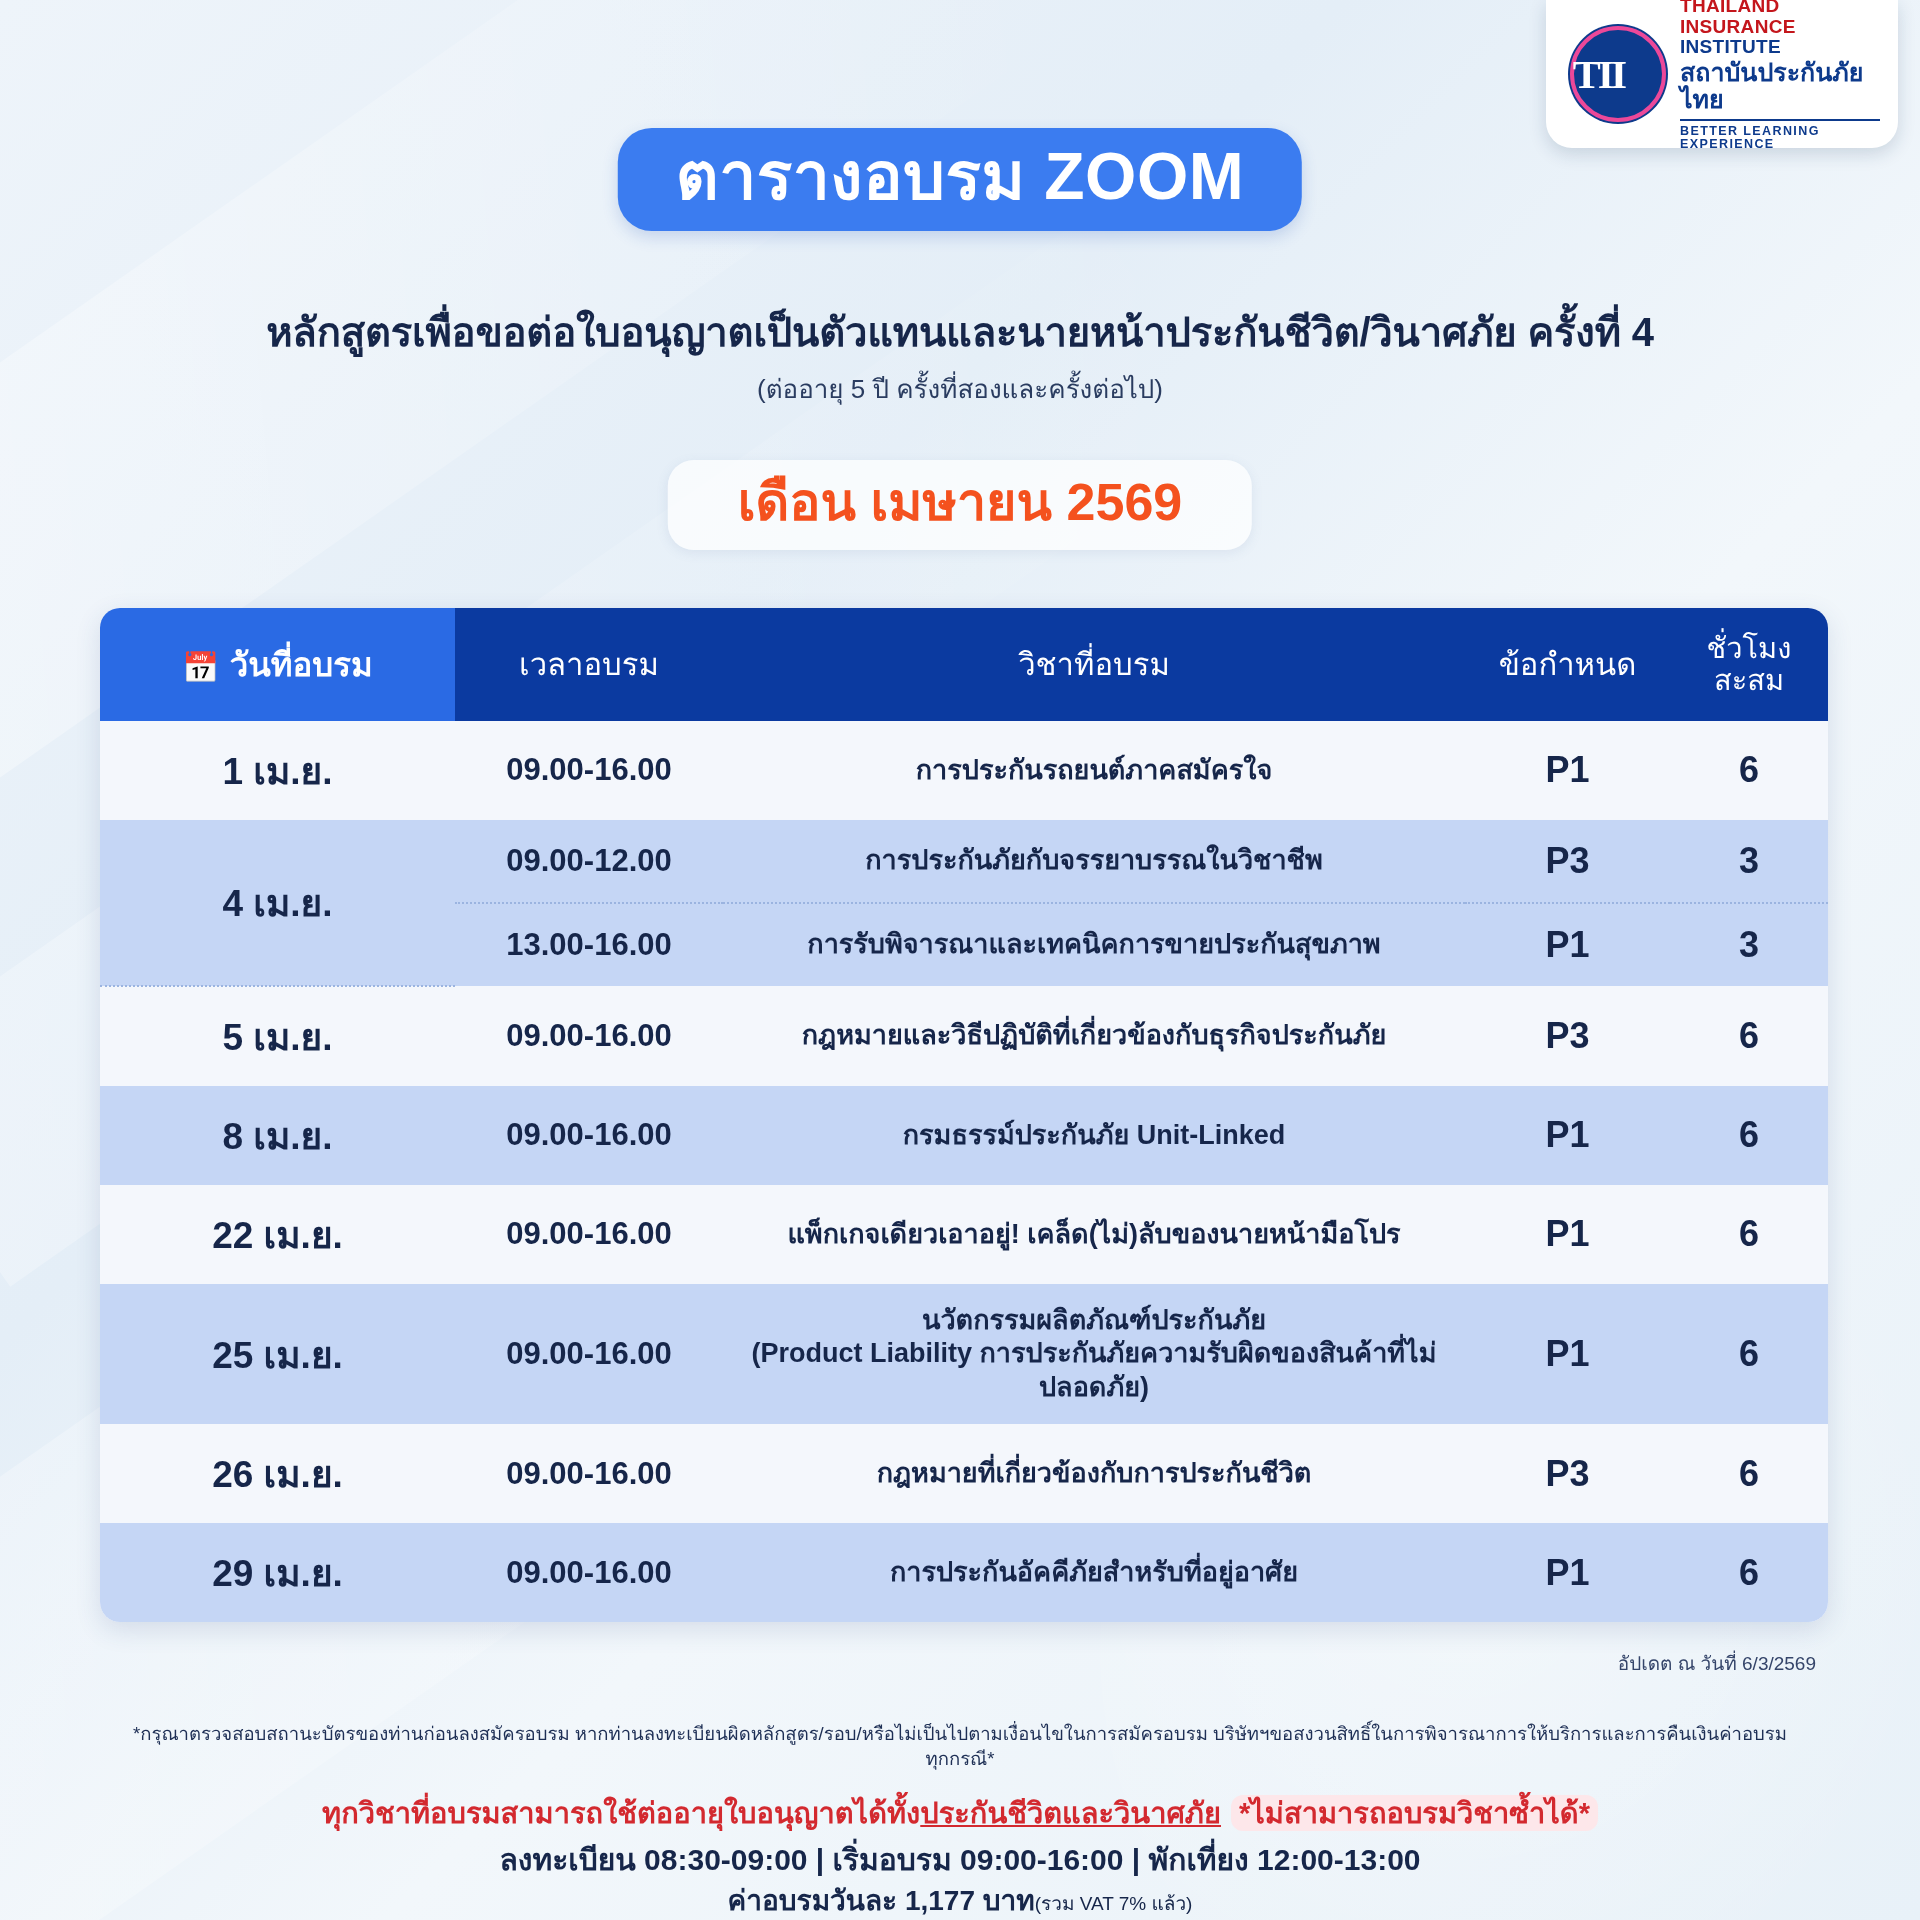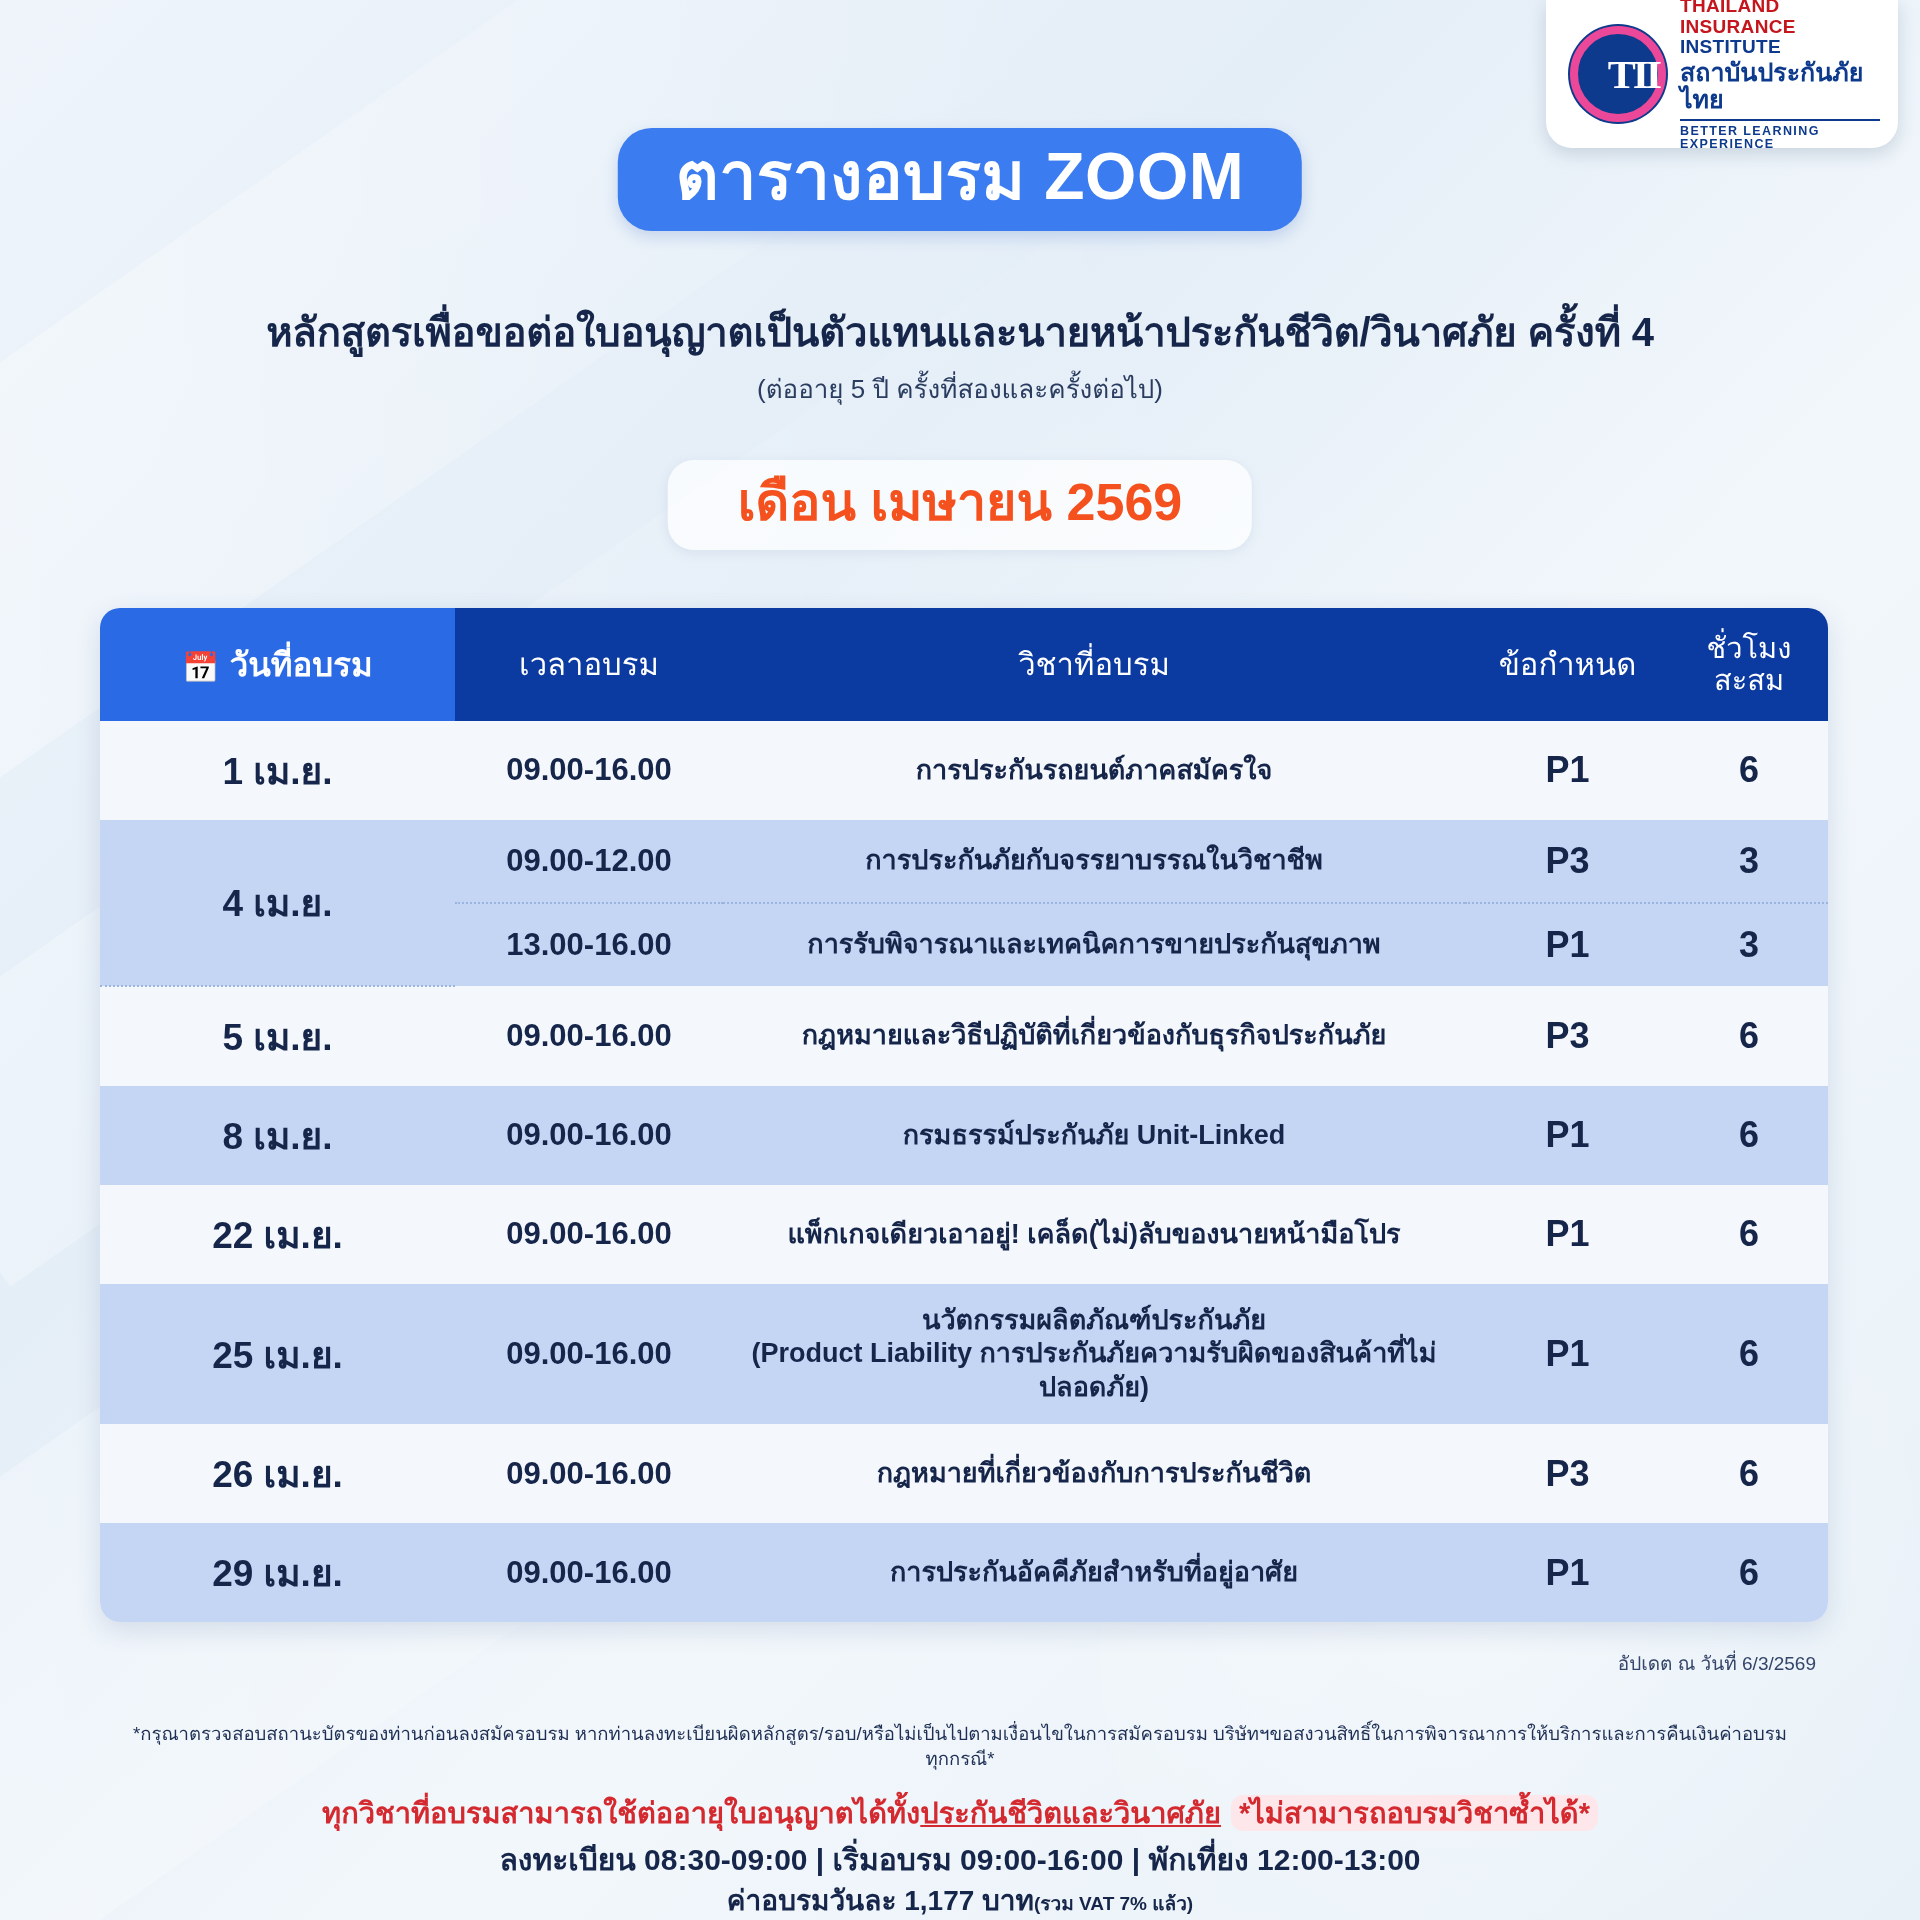--- a/index.html
+++ b/index.html
@@ -35,23 +35,23 @@
     width: 352px; height: 148px;
     background: #ffffff;
     border-radius: 0 0 26px 26px;
     box-shadow: 0 6px 18px rgba(20,50,90,.16);
     display: flex; align-items: center; gap: 14px;
     padding: 10px 18px 10px 24px;
   }
   .logo-mark {
     width: 96px; height: 96px; border-radius: 50%;
     background: #0d3a8c;
-    display: flex; align-items: center; justify-content: flex-end;
+    display: flex; align-items: center; justify-content: flex-start;
     flex: 0 0 auto;
-    border: 8px solid #ec4899;
+    border: 4px solid #ec4899;
     box-shadow: 0 0 0 2px #0d3a8c;
   }
   .logo-mark .glyph {
     color: #fff; font-weight: bold; font-size: 40px; letter-spacing: -3px;
     font-family: "Liberation Serif", serif;
     transform: scaleX(1.05);
   }
   .logo-text { line-height: 1.08; }
   .logo-text .l1 { font-size: 19px; font-weight: bold; color: #c4161c; letter-spacing: .3px; }
   .logo-text .l2 { font-size: 19px; font-weight: bold; color: #0d3a8c; letter-spacing: .3px; }
@@ -153,21 +153,21 @@
     background: #fde7ea; padding: 2px 8px; border-radius: 12px; margin-left: 10px;
   }
   .foot-line2 {
     position: absolute; top: 1836px; width: 100%; text-align: center;
     font-size: 30px; font-weight: bold; color: #16264a;
   }
   .foot-line3 {
     position: absolute; top: 1878px; width: 100%; text-align: center;
     font-size: 28px; font-weight: bold; color: #16264a;
   }
-  .foot-line3 .small { font-size: 19px; font-weight: bold; }
+  .foot-line3 .small { font-size: 19px; font-weight: normal; }
 </style>
 </head>
 <body>
 
 <div class="bg-streak s1"></div>
 <div class="bg-streak s2"></div>
 <div class="bg-streak s3"></div>
 <div class="bg-streak s4"></div>
 
 <div class="logo-card">

